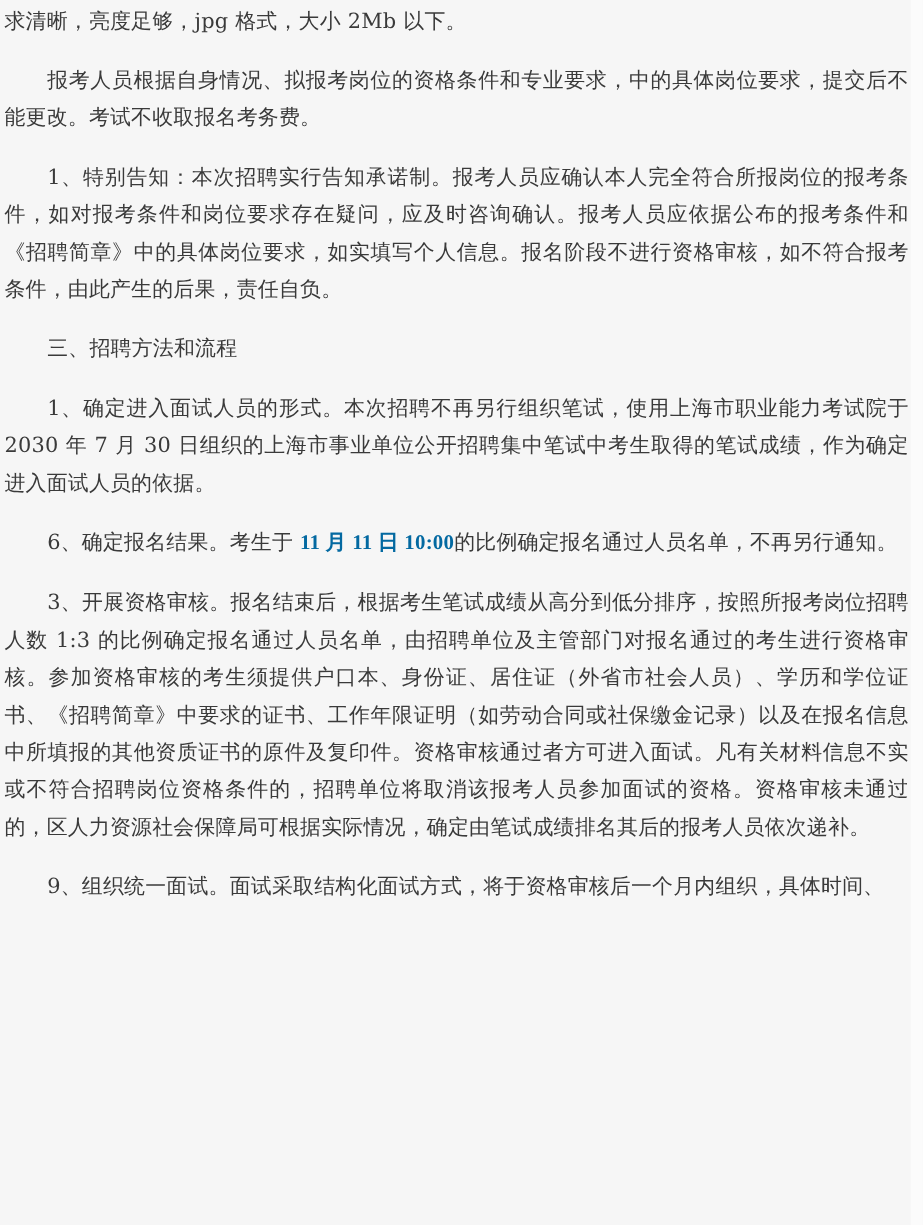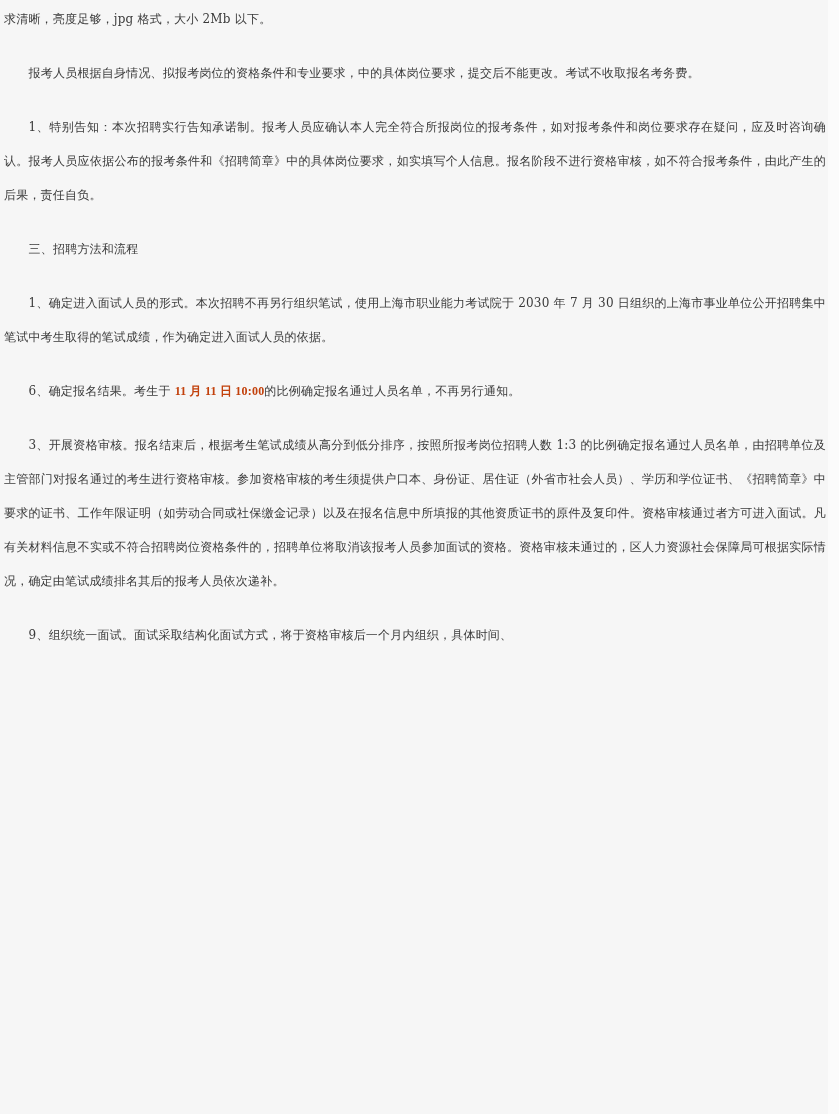--- a/index.html
+++ b/index.html
@@ -20,40 +20,40 @@
     width: 828px;
     height: 1114px;
     background: #f6f6f6;
   }
   .article {
     position: absolute;
     left: 4px;
     top: 2px;
     width: 822px;
     font-family: "DejaVu Serif", "Liberation Serif", serif;
-    font-size: 12px;
+    font-size: 19px;
     line-height: 34px;
     color: #3a3a3a;
     text-align: justify;
     letter-spacing: 0.2px;
   }
   .article p {
     margin: 0 0 20px 0;
     padding: 0;
   }
   .article p.indent {
     text-indent: 2.05em;
   }
   .article p.first {
     text-indent: 0;
   }
   .bold {
     font-weight: bold;
     font-family: "Liberation Serif", "DejaVu Serif", serif;
-    color: #c2410c;
+    color: #0369a1;
   }
 </style>
 </head>
 <body>
 
 <div class="page">
   <div class="article">
     <p class="first">求清晰，亮度足够，jpg 格式，大小 2Mb 以下。</p>
     <p class="indent">报考人员根据自身情况、拟报考岗位的资格条件和专业要求，中的具体岗位要求，提交后不能更改。考试不收取报名考务费。</p>
     <p class="indent">1、特别告知：本次招聘实行告知承诺制。报考人员应确认本人完全符合所报岗位的报考条件，如对报考条件和岗位要求存在疑问，应及时咨询确认。报考人员应依据公布的报考条件和《招聘简章》中的具体岗位要求，如实填写个人信息。报名阶段不进行资格审核，如不符合报考条件，由此产生的后果，责任自负。</p>

